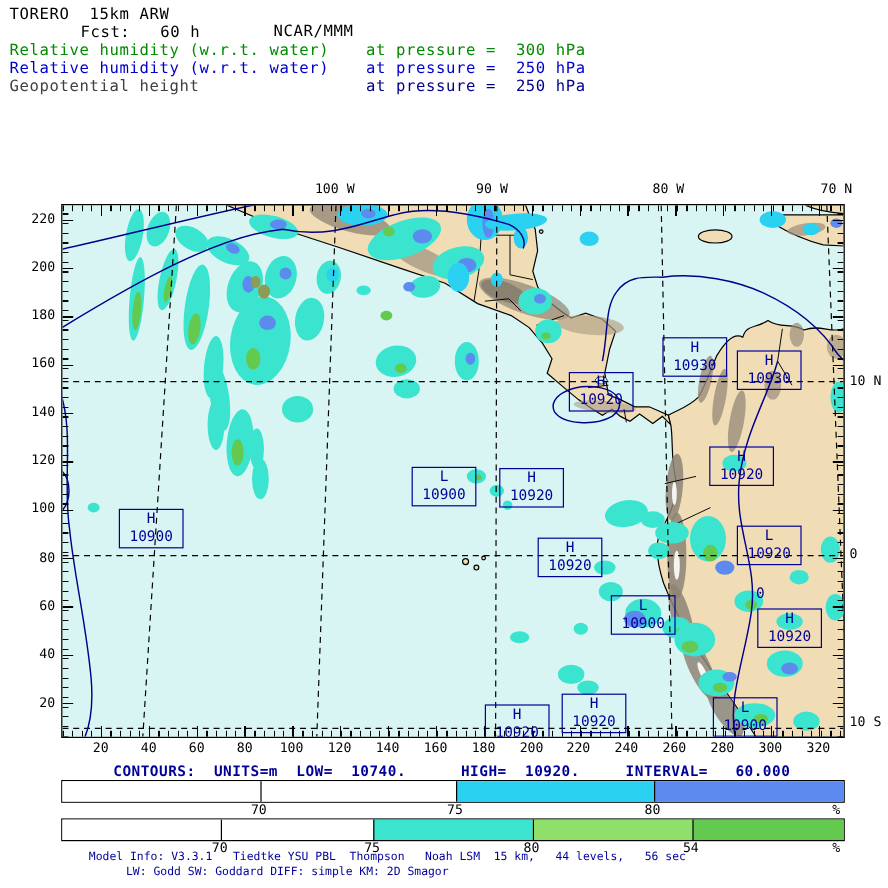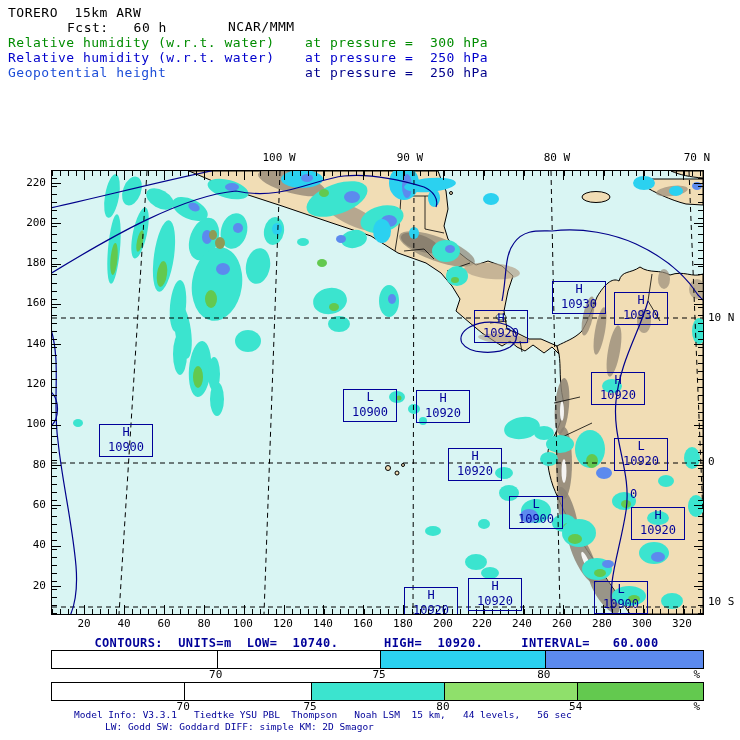--- a/index.html
+++ b/index.html
@@ -36,21 +36,21 @@
 <div id="page">
 
   <div class="hdr" style="left:8px;top:5px;">TORERO  15km ARW</div>
   <div class="hdr" style="left:228px;top:19px;">NCAR/MMM</div>
   <div class="hdr" style="left:24px;top:20px;margin-left:43px;">Fcst:   60 h</div>
   <div id="fieldRows">
       <div class="hdr" style="left: 8px; top: 35px; color: rgb(0, 140, 0);">Relative humidity (w.r.t. water)</div>
       <div class="hdr" style="left: 305px; top: 35px; color: rgb(0, 140, 0);">at pressure =  300 hPa</div>
       <div class="hdr" style="left: 8px; top: 50px; color: rgb(0, 0, 204);">Relative humidity (w.r.t. water)</div>
       <div class="hdr" style="left: 305px; top: 50px; color: rgb(0, 0, 204);">at pressure =  250 hPa</div>
-      <div class="hdr" style="left: 8px; top: 65px; color: #1d4ed8;">Geopotential height</div>
+      <div class="hdr" style="left: 8px; top: 65px; color: #404040;">Geopotential height</div>
       <div class="hdr" style="left: 305px; top: 65px; color: rgb(0, 0, 139);">at pressure =  250 hPa</div>
     </div>
 
   <div id="axisLabels">
       <div class="axis" style="left: 146px; top: 151px; transform: translateX(-50%); margin-top: 23px;">110 W</div>
       <div class="axis" style="left: 279px; top: 151px; transform: translateX(-50%);">100 W</div>
       <div class="axis" style="left: 410px; top: 151px; transform: translateX(-50%);">90 W</div>
       <div class="axis" style="left: 557px; top: 151px; transform: translateX(-50%);">80 W</div>
       <div class="axis" style="left: 697px; top: 151px; transform: translateX(-50%);">70 N</div>
       <div class="axis" style="left: 708px; top: 311px;">10 N</div>

